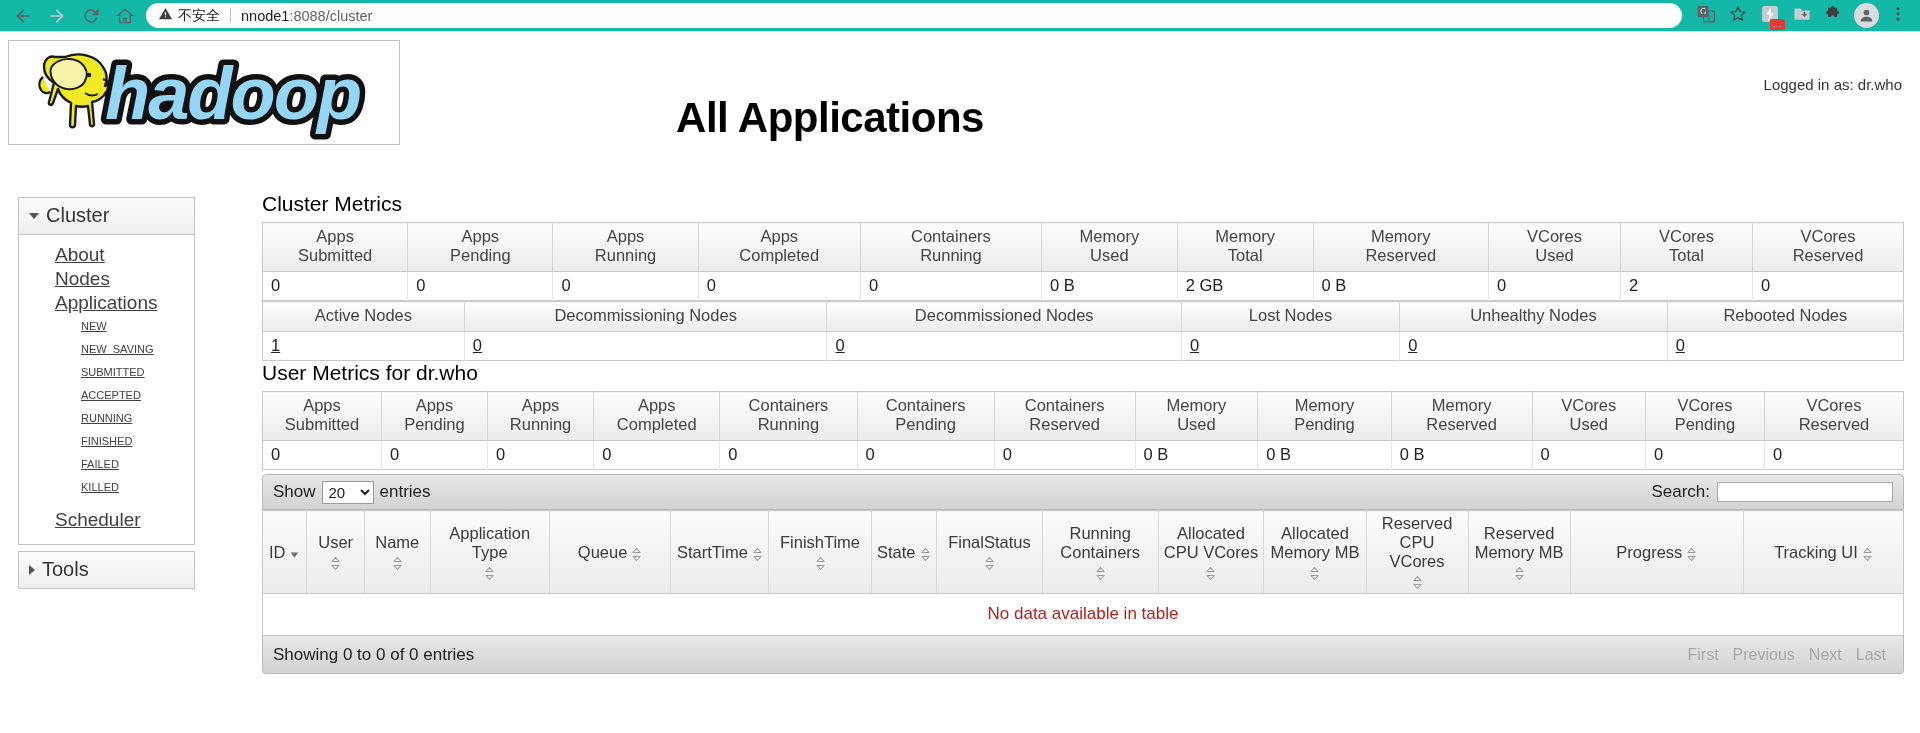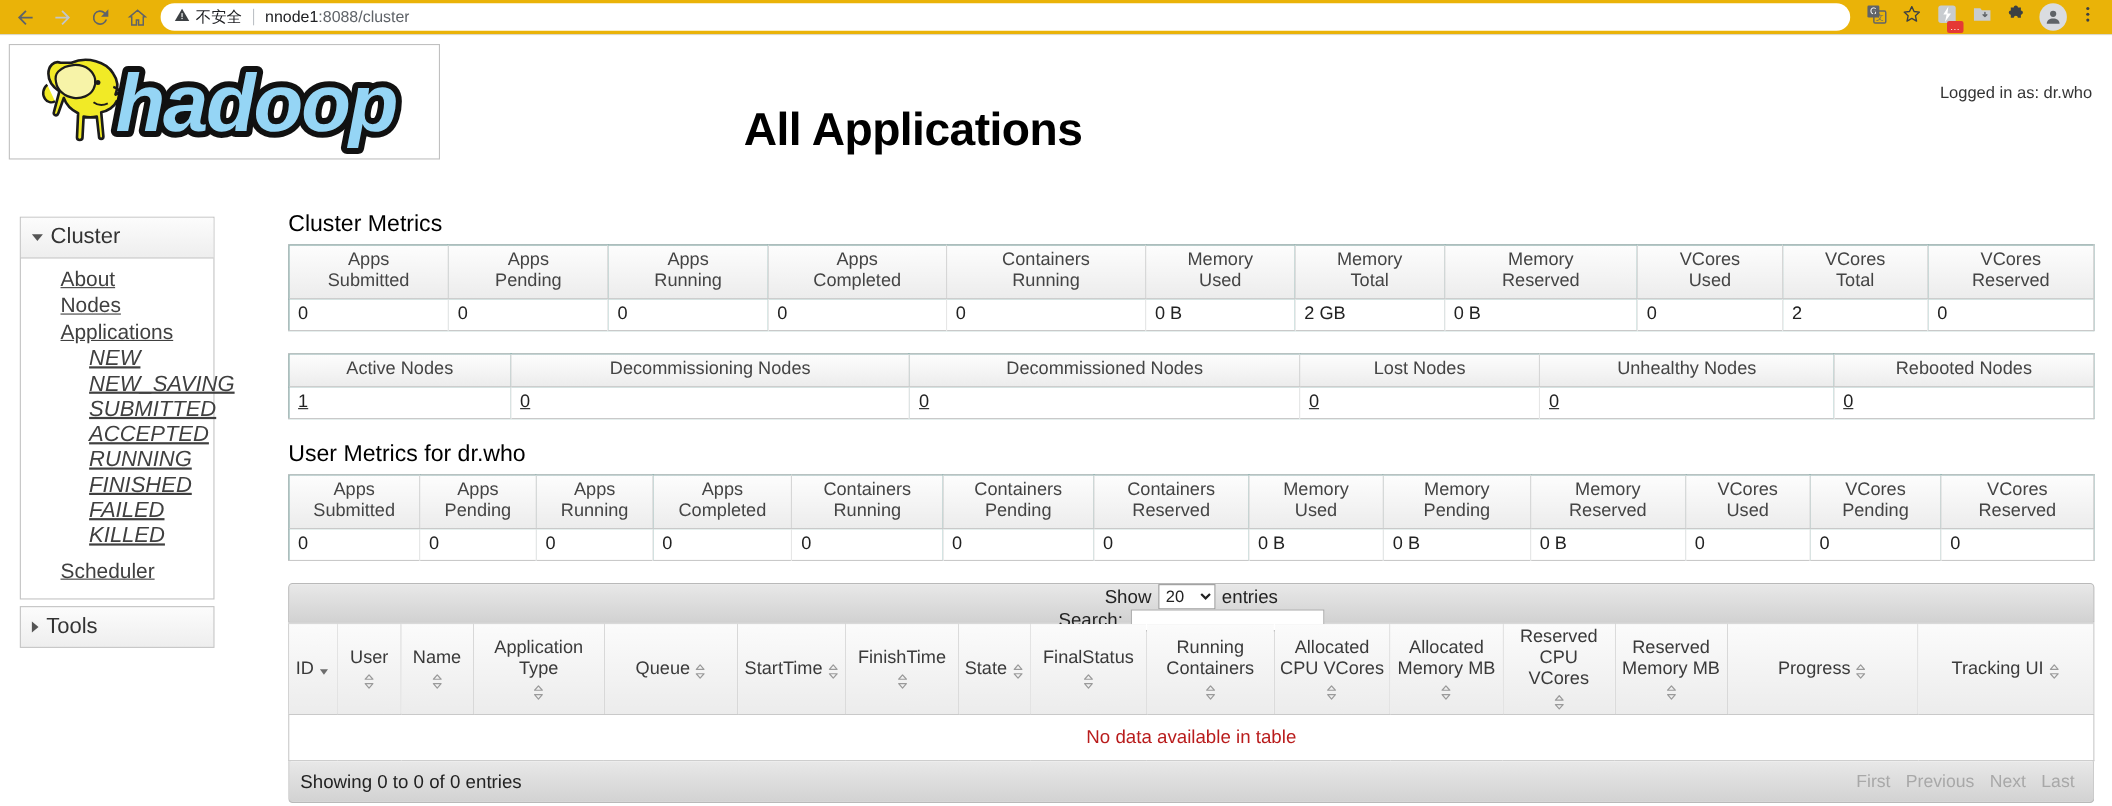--- a/index.html
+++ b/index.html
@@ -8,21 +8,21 @@
     background: #ffffff;
     width: 1920px;
     height: 733px;
     overflow: hidden;
     font-family: "Liberation Sans", sans-serif;
   }
 
   
   #browser-chrome {
     height: 32px;
-    background: #eab308;
+    background: #14b8a6;
     display: flex;
     align-items: center;
     padding: 0 6px;
     box-sizing: border-box;
     border-bottom: 1px solid #dadce0;
   }
   .nav-btn {
     width: 34px;
     height: 32px;
     display: flex;
@@ -199,23 +199,22 @@
     font-size: 19px;
     color: #404040;
     text-decoration: underline;
     padding: 1px 0 1px 36px;
     line-height: 22px;
     cursor: pointer;
     white-space: pre;
   }
   .side-link.sub {
     padding-left: 62px;
-    font-size: 20px;
+    font-size: 11px;
     line-height: 21px;
-    font-style: italic;
   }
   .side-gap { height: 9px; }
   #tools-panel {
     margin-top: 6px;
     border: 1px solid #c3c3c3;
     background: linear-gradient(#fcfcfc, #eeeeee);
     padding: 6px 8px 7px 10px;
     font-size: 20px;
     color: #333333;
     display: flex;
@@ -236,22 +235,22 @@
     font-size: 21px;
     color: #000000;
     margin: 0 0 6px 0;
     font-family: "Liberation Sans", sans-serif;
   }
   .metrics-table {
     width: 100%;
     border-collapse: collapse;
     border: 1px solid #c9c9c9;
     table-layout: fixed;
-    margin-bottom: 20px;
-    background: #0f766e;
+    margin-bottom: 0;
+    background: #eab308;
   }
   .metrics-table th {
     background: linear-gradient(#fdfdfd, #ececec);
     border-right: 1px solid #d6d6d6;
     border-bottom: 1px solid #c9c9c9;
     font-weight: normal;
     font-size: 16.5px;
     color: #444444;
     padding: 4px 6px 6px 6px;
     text-align: center;
@@ -279,21 +278,20 @@
   #dt-topbar {
     background: linear-gradient(#e8e8e8, #d2d2d2);
     border: 1px solid #b9b9b9;
     border-radius: 4px 4px 0 0;
     height: 36px;
     display: flex;
     align-items: center;
     justify-content: space-between;
     padding: 0 10px;
     box-sizing: border-box;
-    flex-direction: column;
   }
   #dt-length {
     font-size: 17px;
     color: #222;
     display: flex;
     align-items: center;
     gap: 6px;
   }
   #dt-length select {
     font-size: 15px;

